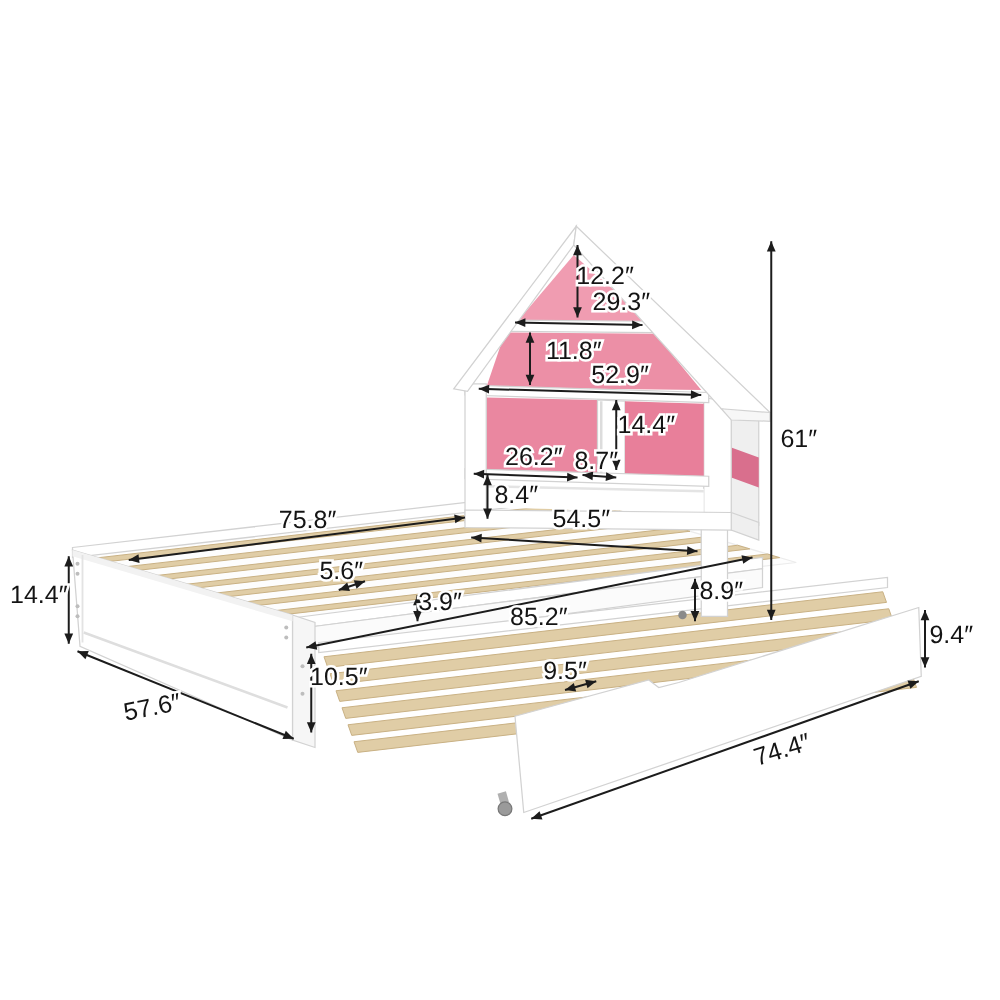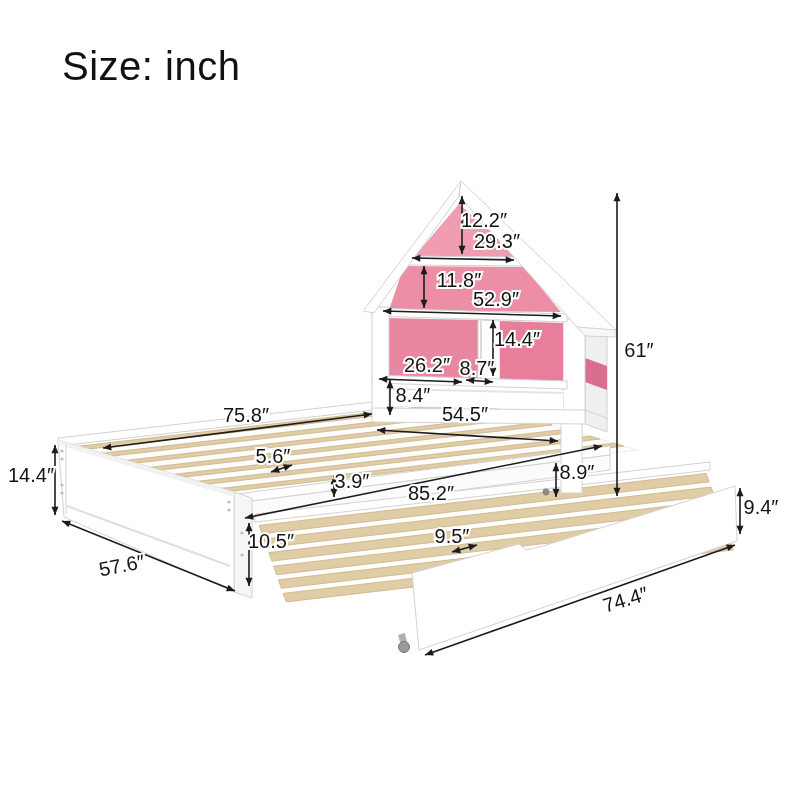--- a/index.html
+++ b/index.html
@@ -18,21 +18,20 @@
     font-size:20px;fill:#141414;stroke:#ffffff;stroke-width:4px;
     paint-order:stroke;text-anchor:middle;
   }
   .dim-line{stroke:#1c1c1c;stroke-width:1.6;fill:none;}
   .dim-head{fill:#1c1c1c;stroke:none;}
 </style>
 </head>
 <body>
 
 <div class="stage">
-  <div class="title">Size: inch</div>
 
   <svg width="800" height="800" viewBox="0 0 800 800">
 
     <g>
 
       <polygon points="60,444 460,398 637,450 237,496" fill="#fdfdfd" stroke="#ececec" stroke-width="1"></polygon>
 
       <polygon class="furn" points="58,438 460,392 460,400 58,446" fill="#ffffff"></polygon>
 
       <g fill="#e0cda6" stroke="#c9b184" stroke-width="0.8">

